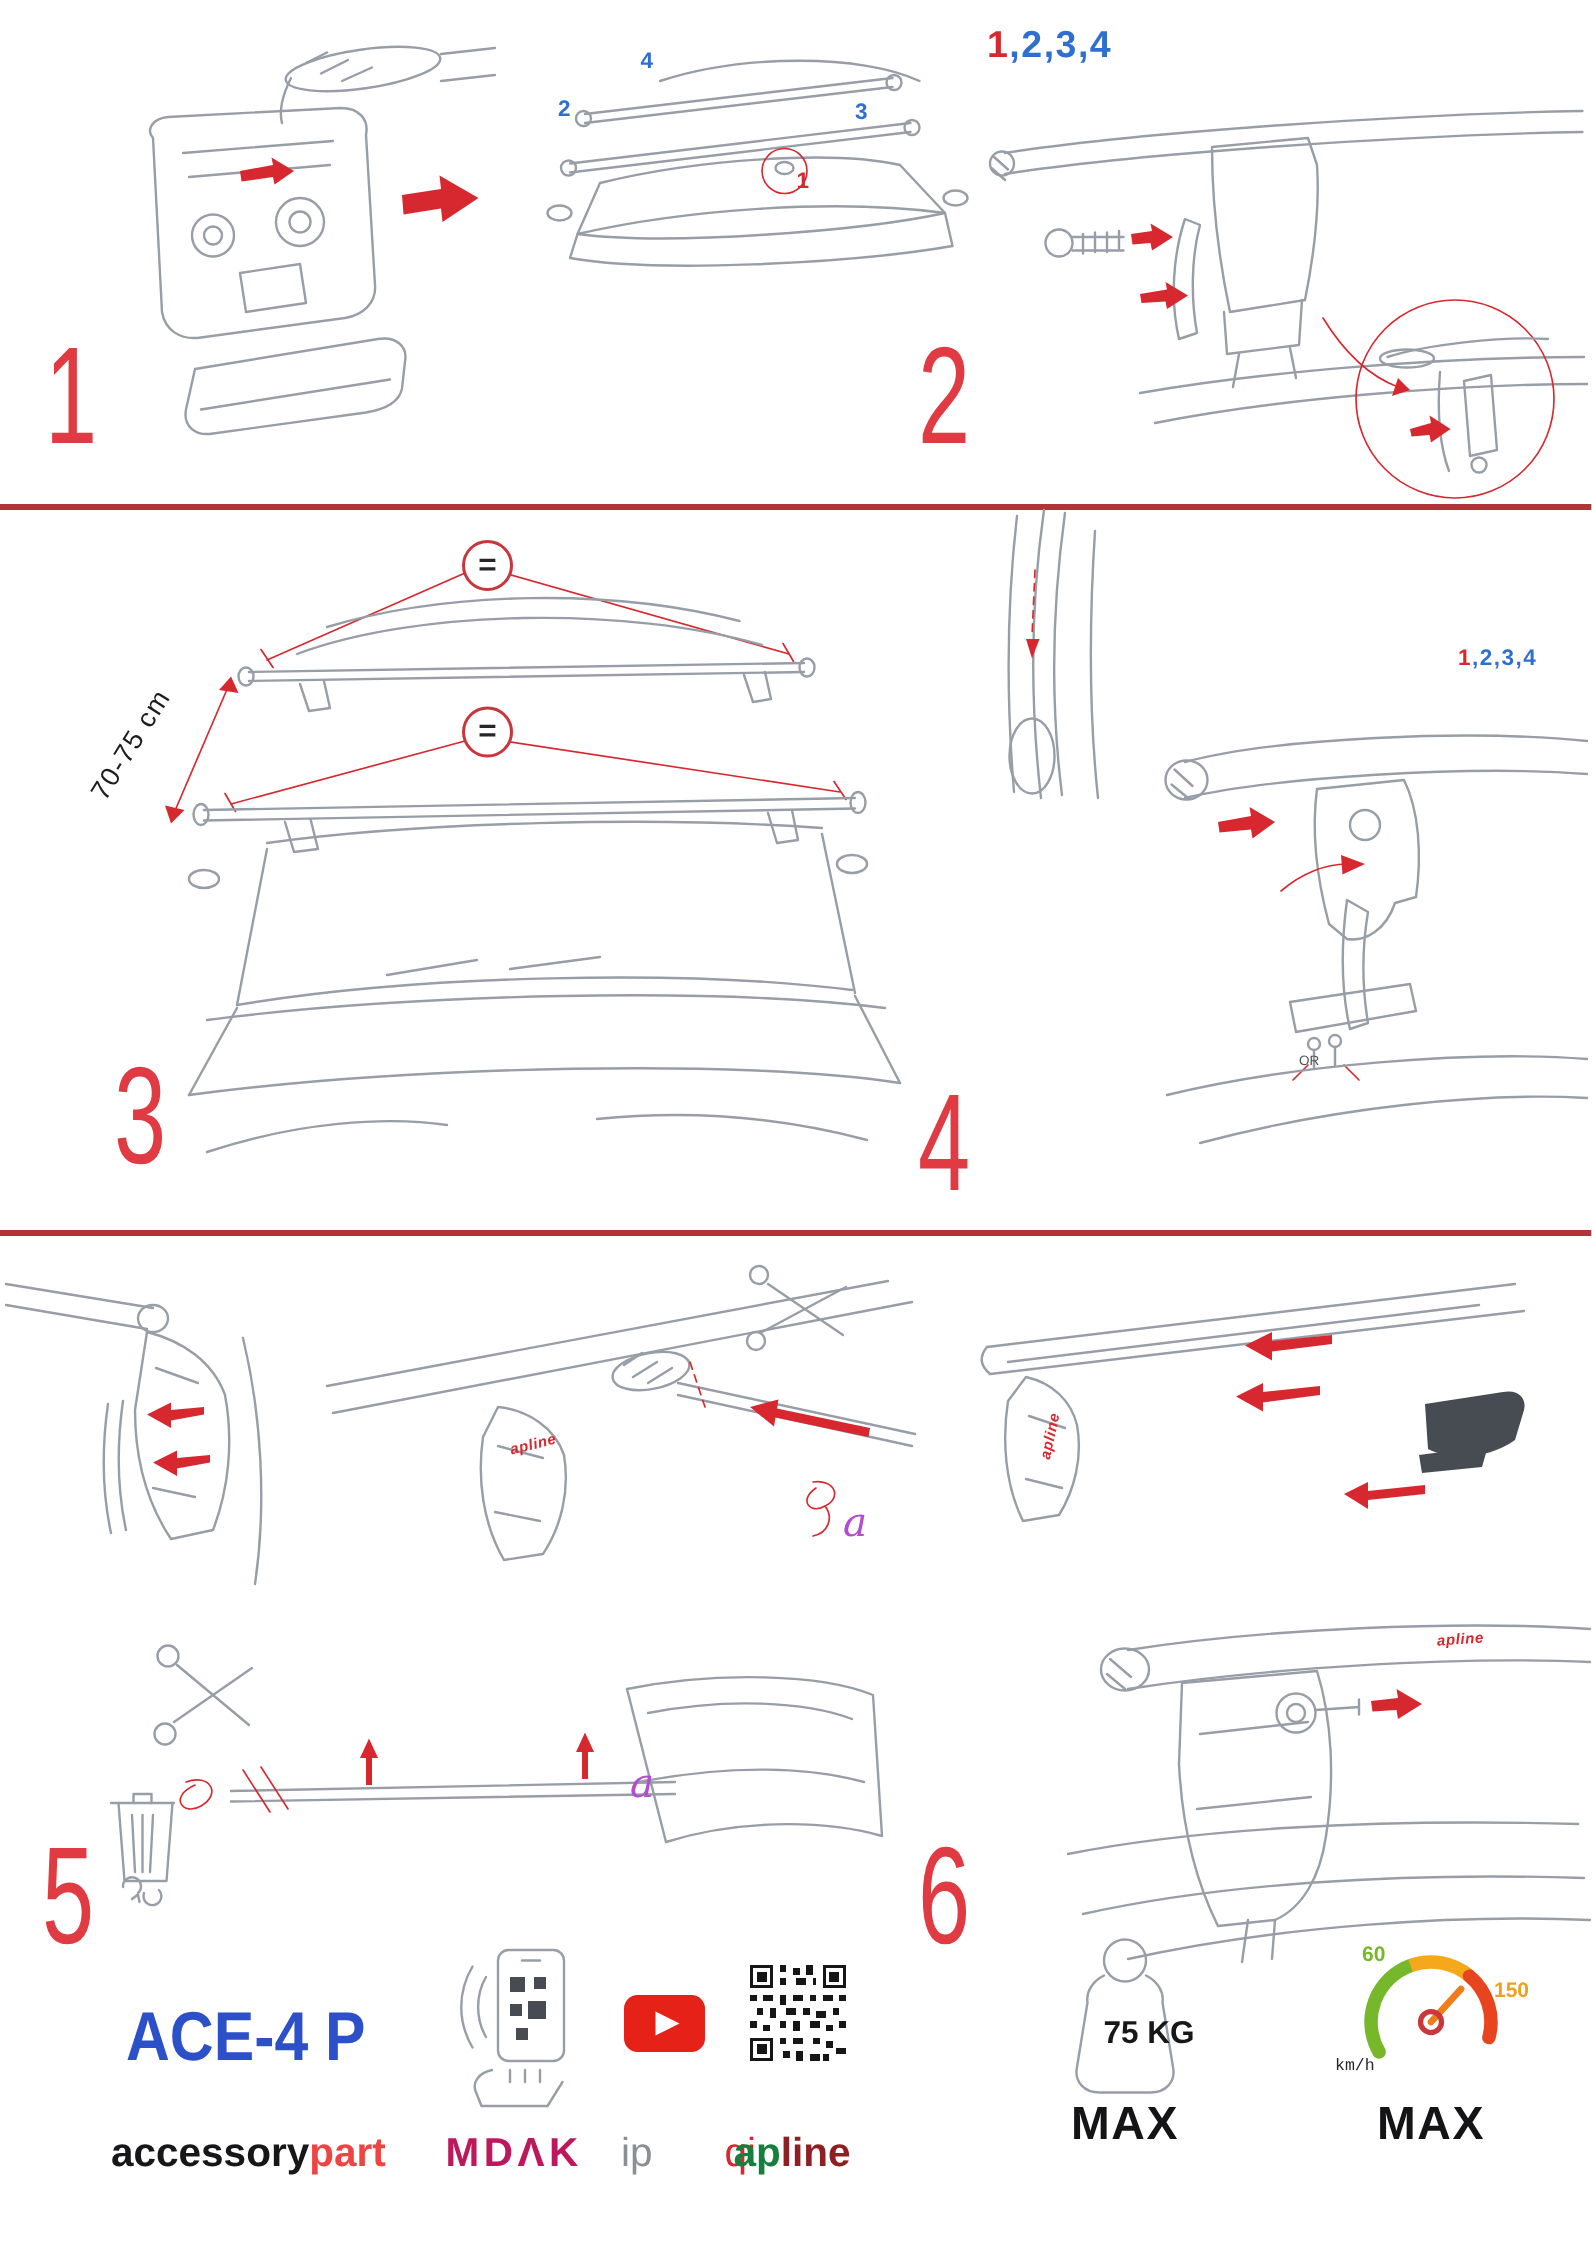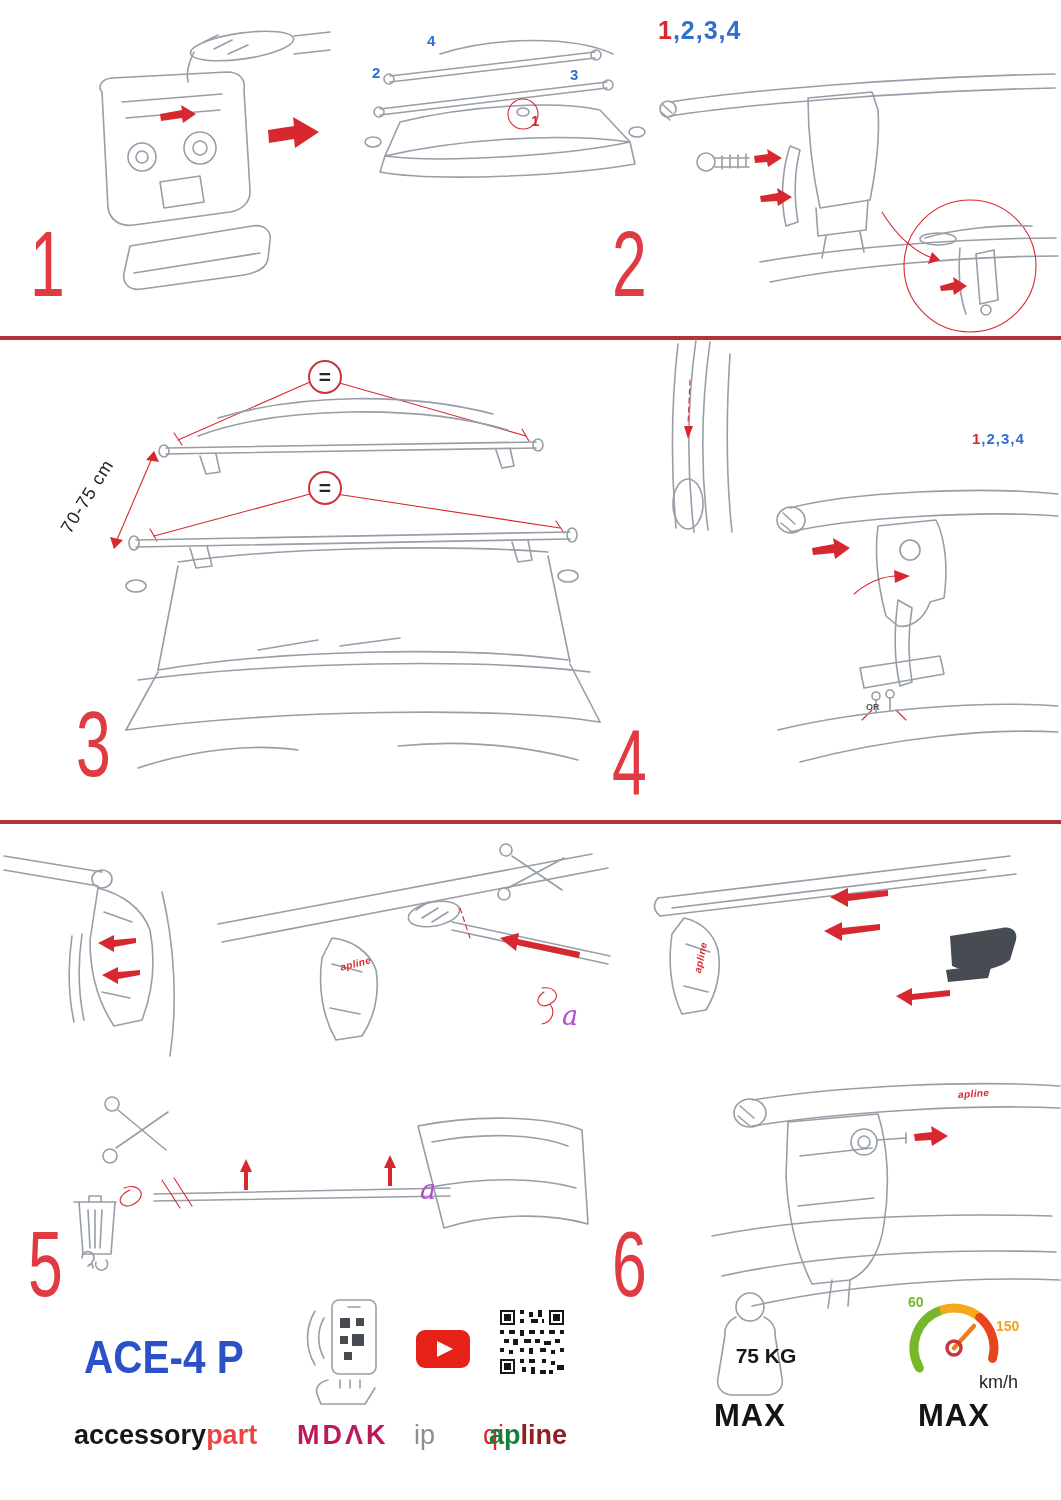--- a/index.html
+++ b/index.html
@@ -22,21 +22,21 @@
   .eq-badge {
     position:absolute; width:34px; height:34px; border:2px solid #c9363c; border-radius:50%;
     display:flex; align-items:center; justify-content:center; font-size:21px; font-weight:700; color:#26262a;
     background:#fff;
   }
   .measure {
     position:absolute; font-size:18px; color:#1d1d1f; letter-spacing:1px; white-space:nowrap;
     transform:rotate(-58deg); transform-origin:center;
   }
   .item-letter { position:absolute; color:#b44bd2; font-size:27px; font-family:"DejaVu Serif",serif; font-style:italic; }
-  .or-label { position:absolute; font-size:9px; font-weight:700; color:#50545a; }
+  .or-label { position:absolute; font-size:9px; font-weight:400; color:#50545a; }
   .part-logo { position:absolute; color:#d7282f; font-size:10px; font-weight:700; font-style:italic; letter-spacing:.4px; white-space:nowrap; }
   svg.art { position:absolute; overflow:visible; }
   .art * { fill:none; stroke:#979ea7; stroke-width:1.6; stroke-linecap:round; stroke-linejoin:round; }
   .art .thin { stroke-width:1.1; }
   .art .red { stroke:#d7282f; }
   .art .redfill { fill:#d7282f; stroke:none; }
   .art .dash { stroke-dasharray:5 4; }
   .art .blue { stroke:#2f6fd0; stroke-width:2; }
   .art .dark { stroke:#42464c; }
   .art .darkfill { fill:#474b52; stroke:none; }
@@ -47,21 +47,21 @@
   }
   .brandline { position:absolute; font-size:27px; font-weight:700; white-space:nowrap; }
   .mdak { color:#be185d; letter-spacing:3px; }
   .ipqi { font-weight:500; }
   .ipqi .gray { color:#8a8f94; } .ipqi .red { color:#d7282f;margin-left:48px; }
   .apline .red { color:#15803d; } .apline .dark { color:#8e2023; }
   .acc .black { color:#17171a;margin-top:15px; } .acc .red { color:#ef4444; }
   .limit-value { position:absolute; font-size:21px; font-weight:700; color:#17171a; text-align:center; }
   .max-label { position:absolute; font-size:31px; font-weight:700; color:#141416; text-align:center; letter-spacing:1px; }
   .speed-tick { position:absolute; font-size:14px; font-weight:700; }
-  .speed-unit { position:absolute; font-size:18px; color:#26262a; text-align:right; }
+  .speed-unit { position:absolute; font-size:11px; color:#26262a; text-align:left;font-family:Liberation Mono, monospace; }
 </style>
 </head>
 <body>
 
 <div class="page">
 
   <svg class="art" style="left:42px;top:22px" width="290" height="300" viewBox="0 0 290 300">
     <ellipse cx="200" cy="24" rx="52" ry="13" transform="rotate(-8 200 24)"></ellipse>
     <path d="M252,14 L288,10 M252,32 L288,28"></path>
     <path d="M162,20 l14,-7 M172,27 l18,-9 M186,32 l20,-9"></path>

